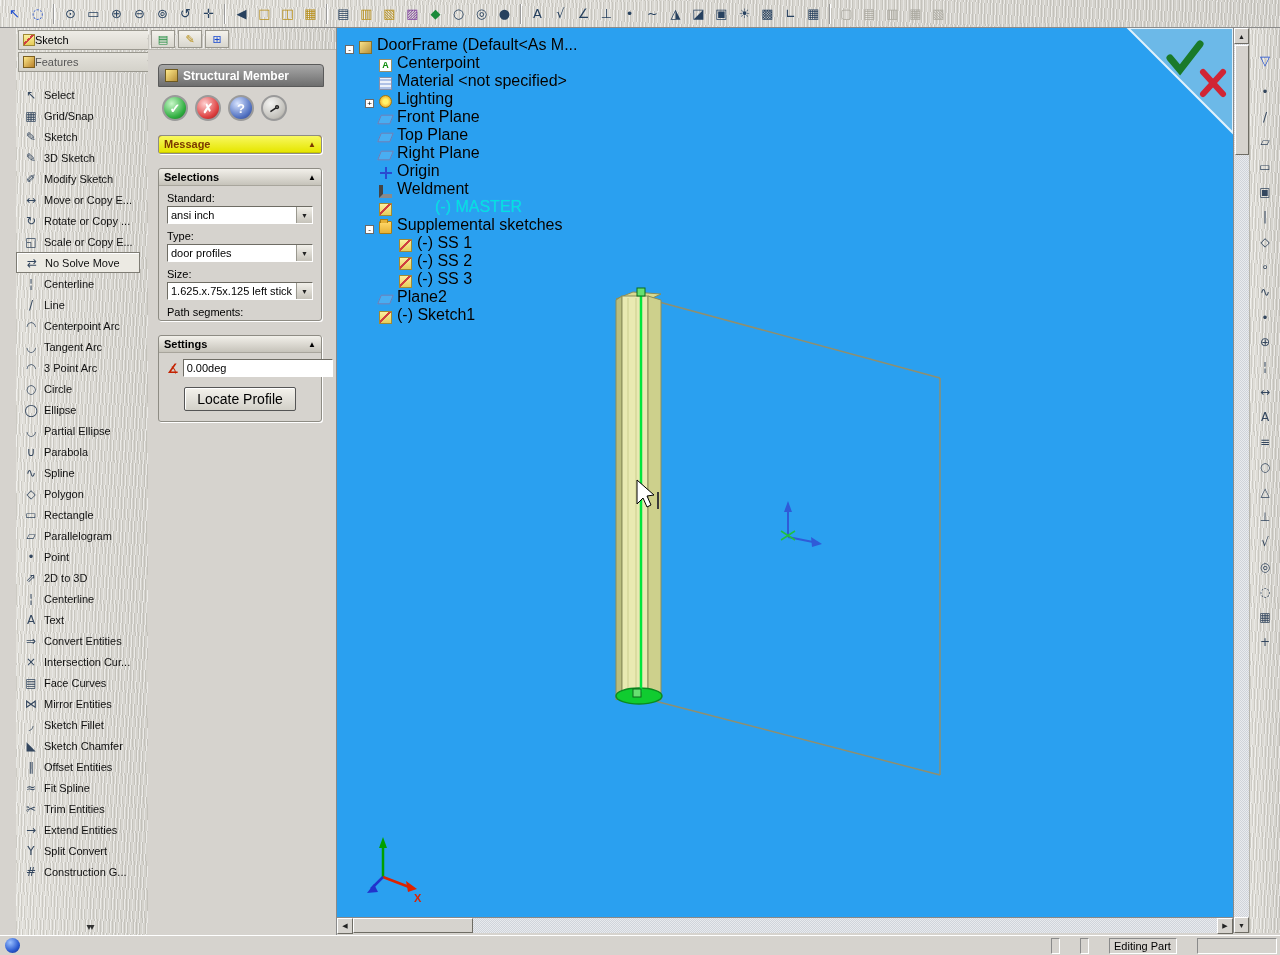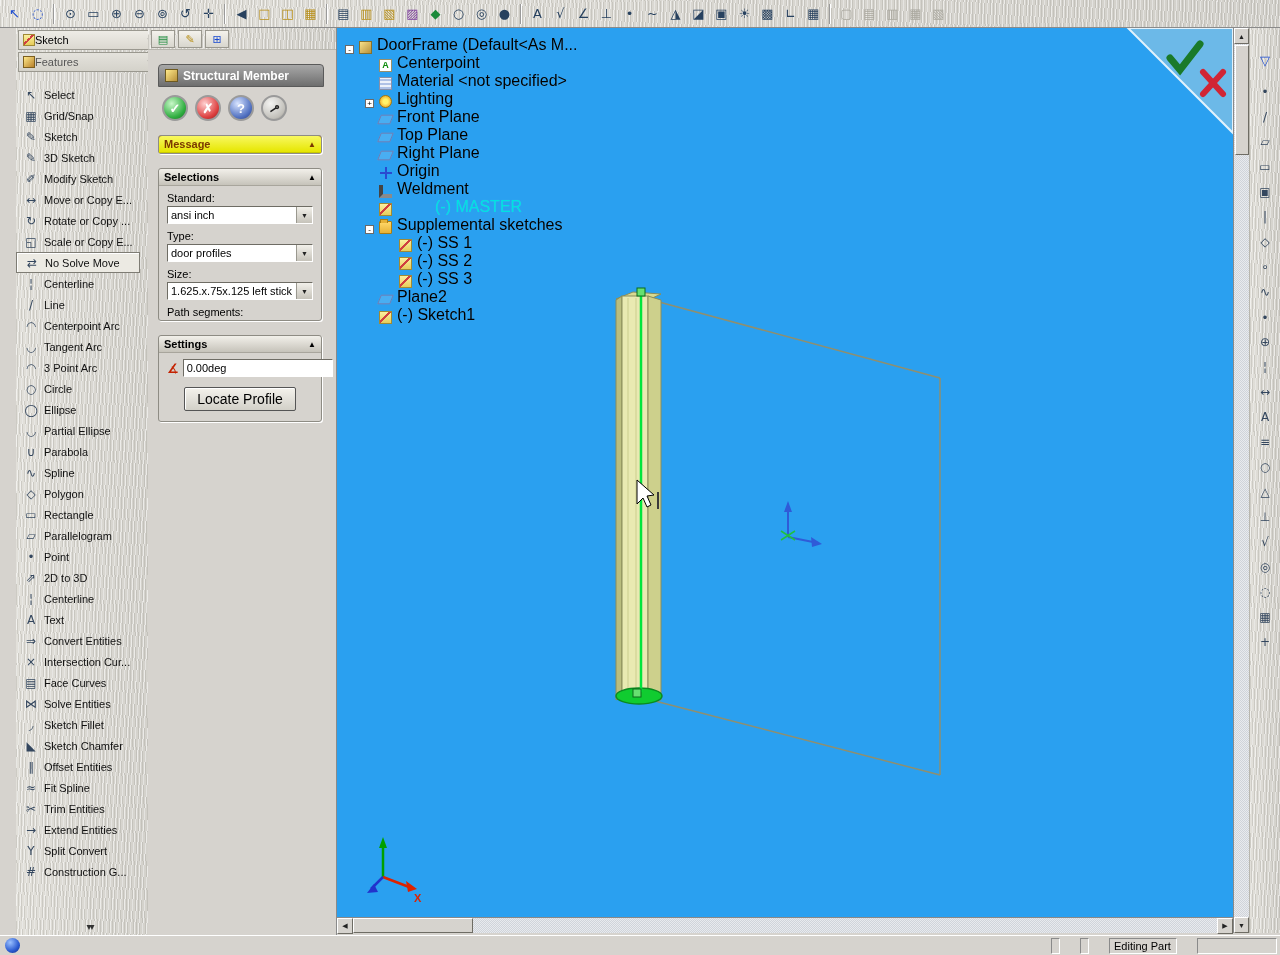--- a/index.html
+++ b/index.html
@@ -512,21 +512,21 @@
         </div>
 
         <div class="tool-row">
           <span class="tool-ic">▤</span>
           <span class="tool-label">Face Curves</span>
 
         </div>
 
         <div class="tool-row">
           <span class="tool-ic">⋈</span>
-          <span class="tool-label">Solve Entities</span>
+          <span class="tool-label">Mirror Entities</span>
 
         </div>
 
         <div class="tool-row">
           <span class="tool-ic">◞</span>
           <span class="tool-label">Sketch Fillet</span>
 
         </div>
 
         <div class="tool-row">

